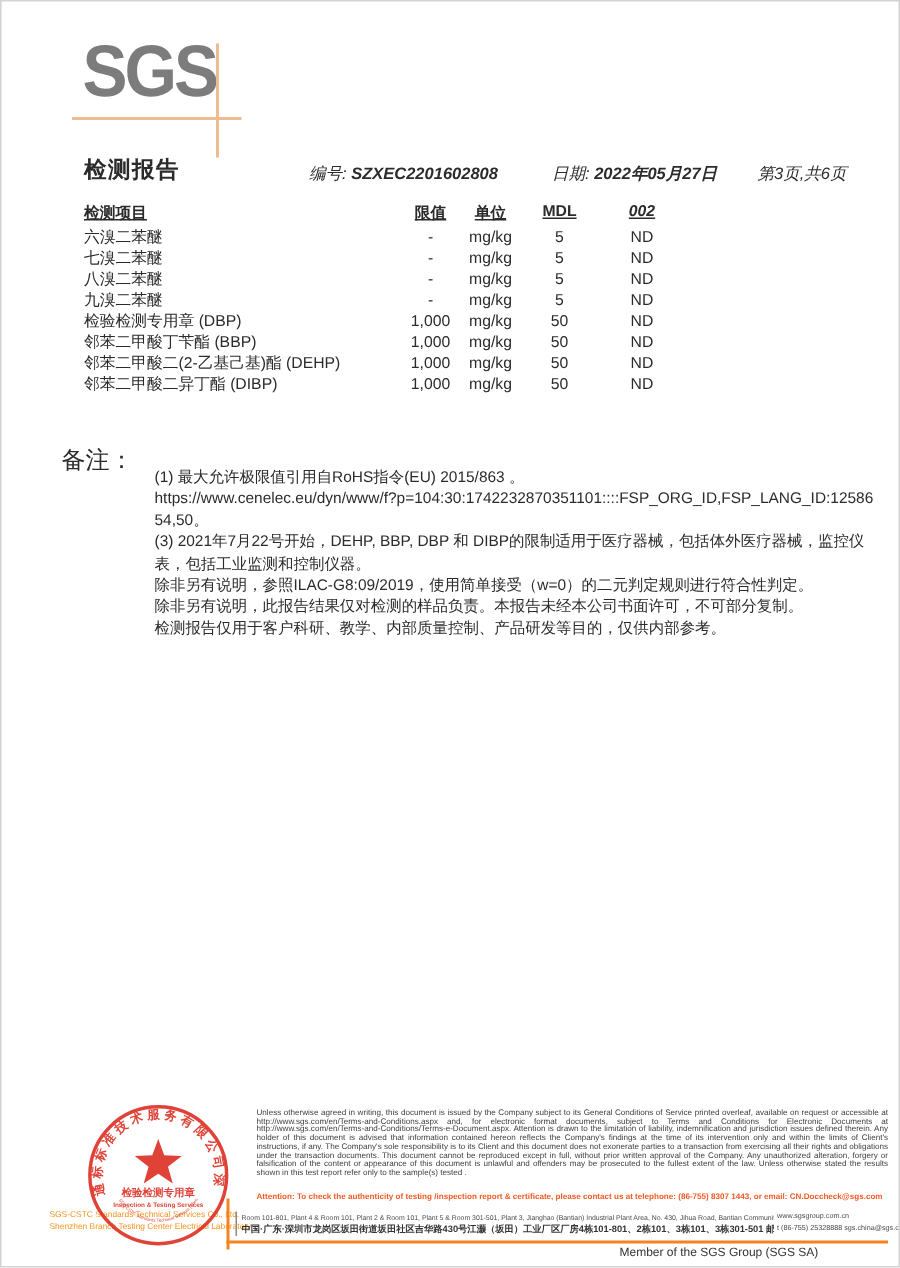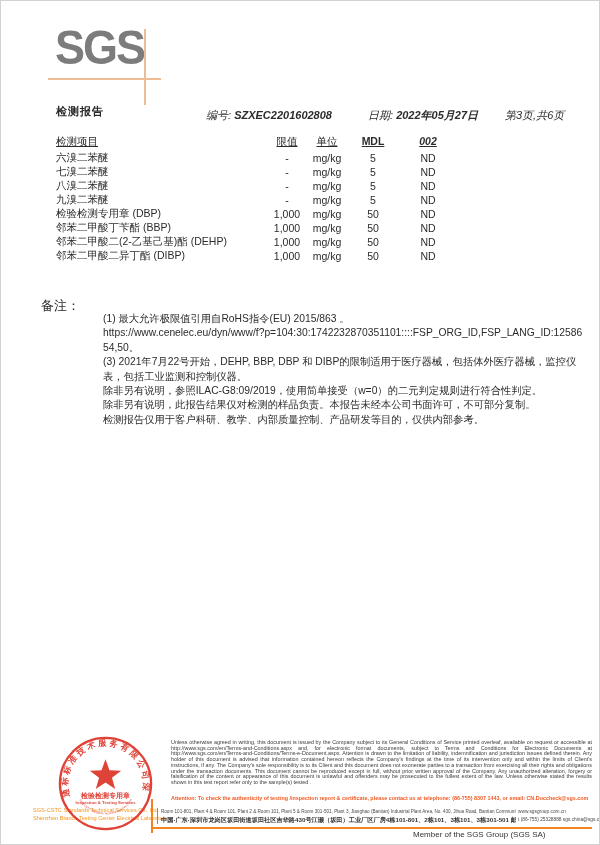--- a/index.html
+++ b/index.html
@@ -17,48 +17,48 @@
   
   .logo-text{
     position:absolute;left:54px;top:22px;
     font-size:45px;font-weight:bold;color:#7c7c7c;
     letter-spacing:-2px;line-height:1;
     transform:scaleY(1.08);transform-origin:top left;
   }
   .logo-hline{position:absolute;left:47px;top:77px;width:113px;height:2px;background:#eebc92;}
   .logo-vline{position:absolute;left:143px;top:28px;width:2px;height:76px;background:#eebc92;}
   
-  .report-title{position:absolute;left:55px;top:103px;font-size:11px;font-weight:bold;letter-spacing:1px;}
+  .report-title{position:absolute;left:55px;top:103px;font-size:15px;font-weight:bold;letter-spacing:1px;}
   .hdr-meta{position:absolute;top:107px;font-size:11px;white-space:nowrap;font-style:italic;}
   .hdr-no{left:205px;}
   .hdr-date{left:367px;}
   .hdr-page{left:504px;}
   .hdr-meta b{font-weight:bold;}
   
   .results{
     position:absolute;left:55px;top:134px;
     border-collapse:collapse;table-layout:fixed;width:399px;
     font-size:10.5px;
   }
   .results col.c1{width:209px;}
   .results col.c2{width:44px;}
   .results col.c3{width:36px;}
   .results col.c4{width:56px;}
   .results col.c5{width:54px;}
   .results th{
-    font-weight:normal;text-decoration:underline;text-align:center;
+    font-weight:bold;text-decoration:underline;text-align:center;
     height:16px;padding:0;vertical-align:top;white-space:nowrap;
   }
   .results th.h-item{text-align:left;}
   .results th.h-mdl{font-weight:bold;margin-top:16px;}
   .results th.h-sample{font-style:italic;font-weight:bold;}
   .results td{height:14px;padding:0;text-align:center;white-space:nowrap;vertical-align:middle;}
   .results td.c-item{text-align:left;}
   
-  .remarks-label{position:absolute;left:40px;top:296px;font-size:13px;}
+  .remarks-label{position:absolute;left:40px;top:296px;font-size:16px;}
   .remarks-body{position:absolute;left:102px;top:311px;width:470px;font-size:10.3px;line-height:14.4px;}
   .remark-line{white-space:nowrap;}
   
   .disclaimer{
     position:absolute;left:170px;top:739px;width:421px;
     font-size:5.4px;line-height:5.7px;text-align:justify;color:#3c3c3c;
   }
   .attention{
     position:absolute;left:170px;top:794px;width:421px;
     font-size:5.4px;line-height:6.2px;font-weight:bold;color:#f15a24;

